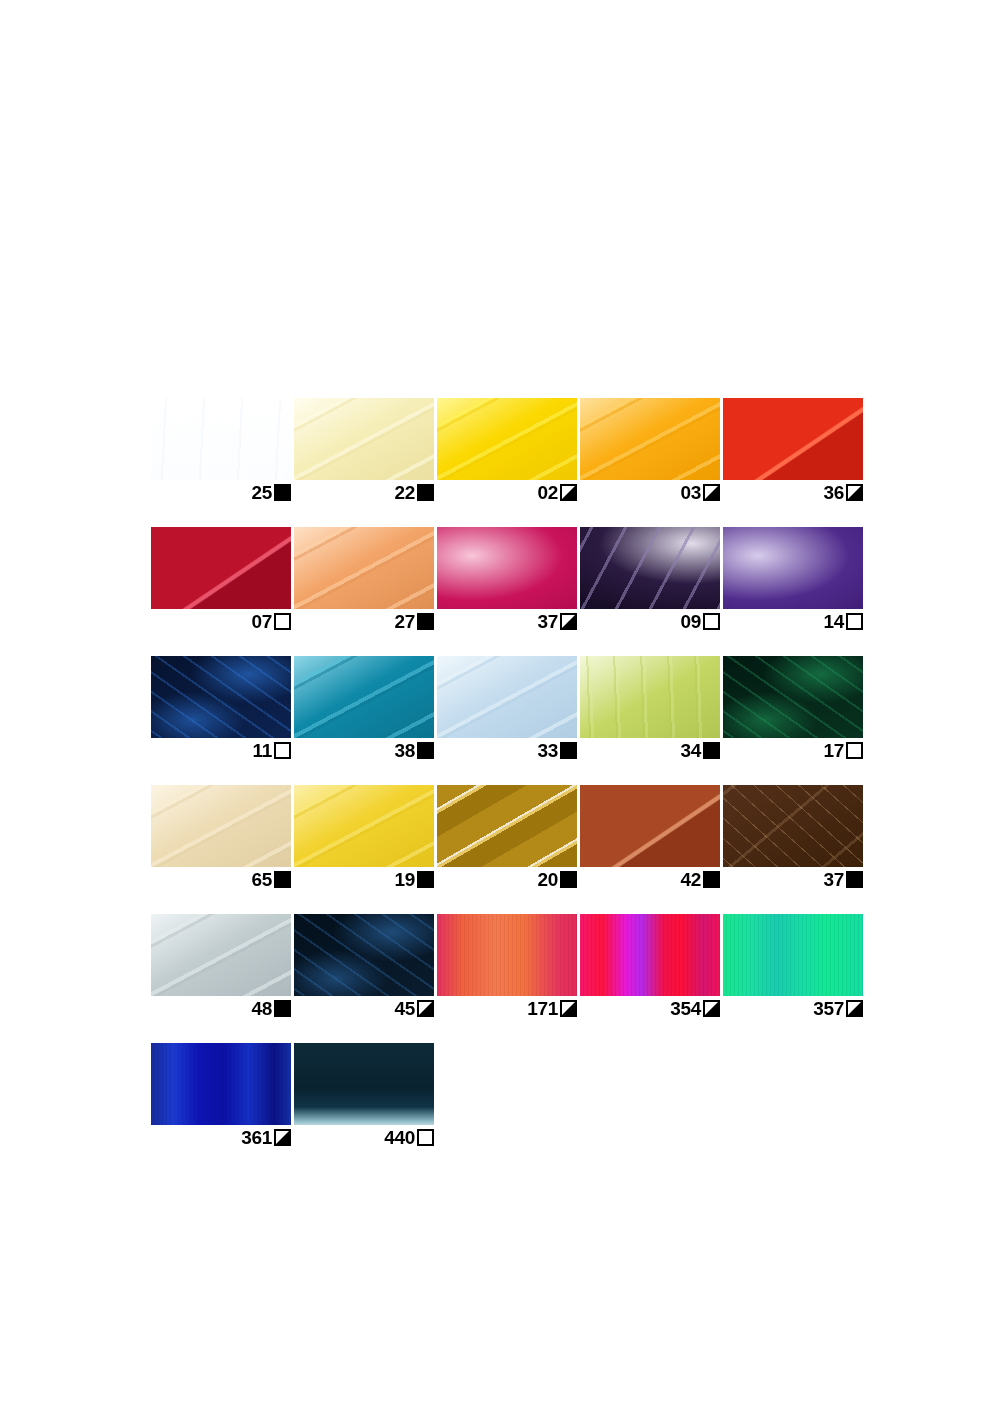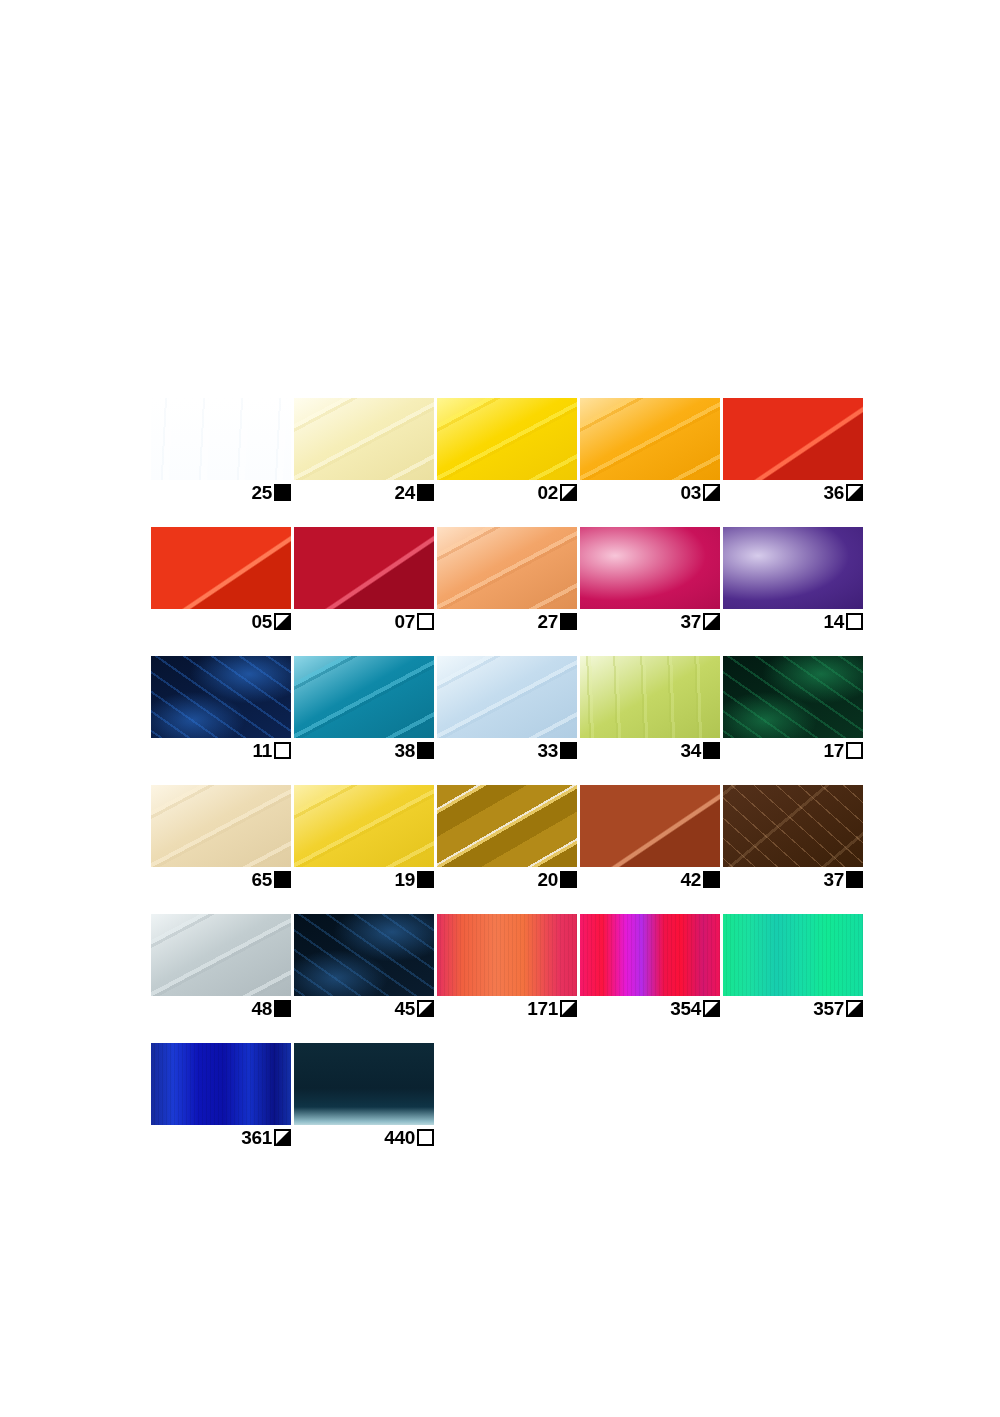--- a/index.html
+++ b/index.html
@@ -95,21 +95,21 @@
           <svg viewBox="0 0 17 17" class="opacity-icon">
             <rect x="1" y="1" width="15" height="15" fill="#000" stroke="#000" stroke-width="2"></rect>
           </svg>
         </div>
       </div>
       <div class="swatch-cell">
         <div class="swatch-chip" style="background: repeating-linear-gradient(-28deg, rgba(235, 224, 160, 0) 0px, rgba(235, 224, 160, 0) 16px, rgba(235, 224, 160, 0.4) 16px, rgba(235, 224, 160, 0.4) 19px, rgba(255, 252, 230, 0.533) 19px, rgba(255, 252, 230, 0.533) 23px, rgba(235, 224, 160, 0) 23px, rgba(235, 224, 160, 0) 46px), linear-gradient(150deg, rgba(255, 252, 230, 0.667), rgb(246, 238, 184) 45%, rgb(235, 224, 160) 100%);">
           <div class="tex2" style="opacity: 0;"></div>
         </div>
         <div class="swatch-label">
-          <span class="swatch-code">24</span>
+          <span class="swatch-code">22</span>
           <svg viewBox="0 0 17 17" class="opacity-icon">
             <rect x="1" y="1" width="15" height="15" fill="#000" stroke="#000" stroke-width="2"></rect>
           </svg>
         </div>
       </div>
       <div class="swatch-cell">
         <div class="swatch-chip" style="background: repeating-linear-gradient(-28deg, rgba(240, 201, 0, 0) 0px, rgba(240, 201, 0, 0) 16px, rgba(240, 201, 0, 0.4) 16px, rgba(240, 201, 0, 0.4) 19px, rgba(255, 243, 90, 0.533) 19px, rgba(255, 243, 90, 0.533) 23px, rgba(240, 201, 0, 0) 23px, rgba(240, 201, 0, 0) 46px), linear-gradient(150deg, rgba(255, 243, 90, 0.667), rgb(251, 216, 0) 45%, rgb(240, 201, 0) 100%);">
           <div class="tex2" style="opacity: 0;"></div>
         </div>
         <div class="swatch-label">
@@ -138,32 +138,20 @@
         </div>
         <div class="swatch-label">
           <span class="swatch-code">36</span>
           <svg viewBox="0 0 17 17" class="opacity-icon">
             <rect x="1" y="1" width="15" height="15" fill="#fff" stroke="#000" stroke-width="2"></rect>
             <polygon points="16,1 16,16 1,16" fill="#000"></polygon>
           </svg>
         </div>
       </div>
       <div class="swatch-cell">
-        <div class="swatch-chip" style="background: linear-gradient(-34deg, rgb(207, 36, 9) 0px, rgb(207, 36, 9) 38%, rgb(255, 122, 85) 39%, rgb(255, 122, 85) 41%, rgb(236, 54, 24) 42%, rgb(236, 54, 24) 100%), linear-gradient(160deg, rgb(236, 54, 24), rgb(207, 36, 9));">
-          <div class="tex2" style="opacity: 0;"></div>
-        </div>
-        <div class="swatch-label">
-          <span class="swatch-code">05</span>
-          <svg viewBox="0 0 17 17" class="opacity-icon">
-            <rect x="1" y="1" width="15" height="15" fill="#fff" stroke="#000" stroke-width="2"></rect>
-            <polygon points="16,1 16,16 1,16" fill="#000"></polygon>
-          </svg>
-        </div>
-      </div>
-      <div class="swatch-cell">
         <div class="swatch-chip" style="background: linear-gradient(-34deg, rgb(157, 10, 34) 0px, rgb(157, 10, 34) 38%, rgb(232, 83, 106) 39%, rgb(232, 83, 106) 41%, rgb(189, 18, 44) 42%, rgb(189, 18, 44) 100%), linear-gradient(160deg, rgb(189, 18, 44), rgb(157, 10, 34));">
           <div class="tex2" style="opacity: 0;"></div>
         </div>
         <div class="swatch-label">
           <span class="swatch-code">07</span>
           <svg viewBox="0 0 17 17" class="opacity-icon">
             <rect x="1" y="1" width="15" height="15" fill="#fff" stroke="#000" stroke-width="2"></rect>
           </svg>
         </div>
       </div>
@@ -180,20 +168,31 @@
       </div>
       <div class="swatch-cell">
         <div class="swatch-chip" style="background: radial-gradient(130% 110% at 25% 35%, rgba(232, 83, 140, 0.333), rgb(201, 18, 90) 50%, rgb(168, 10, 72) 100%);">
           <div class="tex2" style="opacity: 0;"></div>
         </div>
         <div class="swatch-label">
           <span class="swatch-code">37</span>
           <svg viewBox="0 0 17 17" class="opacity-icon">
             <rect x="1" y="1" width="15" height="15" fill="#fff" stroke="#000" stroke-width="2"></rect>
             <polygon points="16,1 16,16 1,16" fill="#000"></polygon>
+          </svg>
+        </div>
+      </div>
+      <div class="swatch-cell">
+        <div class="swatch-chip" style="background: repeating-linear-gradient(118deg, rgba(24, 13, 40, 0) 0px, rgba(24, 13, 40, 0) 9px, rgba(143, 127, 176, 0.6) 9px, rgba(143, 127, 176, 0.6) 12px, rgba(24, 13, 40, 0) 12px, rgba(24, 13, 40, 0) 30px), radial-gradient(120% 90% at 80% 20%, rgba(143, 127, 176, 0.267), rgb(43, 27, 66) 55%, rgb(24, 13, 40) 100%);">
+          <div class="tex2" style="opacity: 0;"></div>
+        </div>
+        <div class="swatch-label">
+          <span class="swatch-code">09</span>
+          <svg viewBox="0 0 17 17" class="opacity-icon">
+            <rect x="1" y="1" width="15" height="15" fill="#fff" stroke="#000" stroke-width="2"></rect>
           </svg>
         </div>
       </div>
       <div class="swatch-cell">
         <div class="swatch-chip" style="background: radial-gradient(130% 110% at 25% 35%, rgba(133, 102, 196, 0.333), rgb(79, 43, 140) 50%, rgb(54, 23, 107) 100%);">
           <div class="tex2" style="opacity: 0;"></div>
         </div>
         <div class="swatch-label">
           <span class="swatch-code">14</span>
           <svg viewBox="0 0 17 17" class="opacity-icon">

